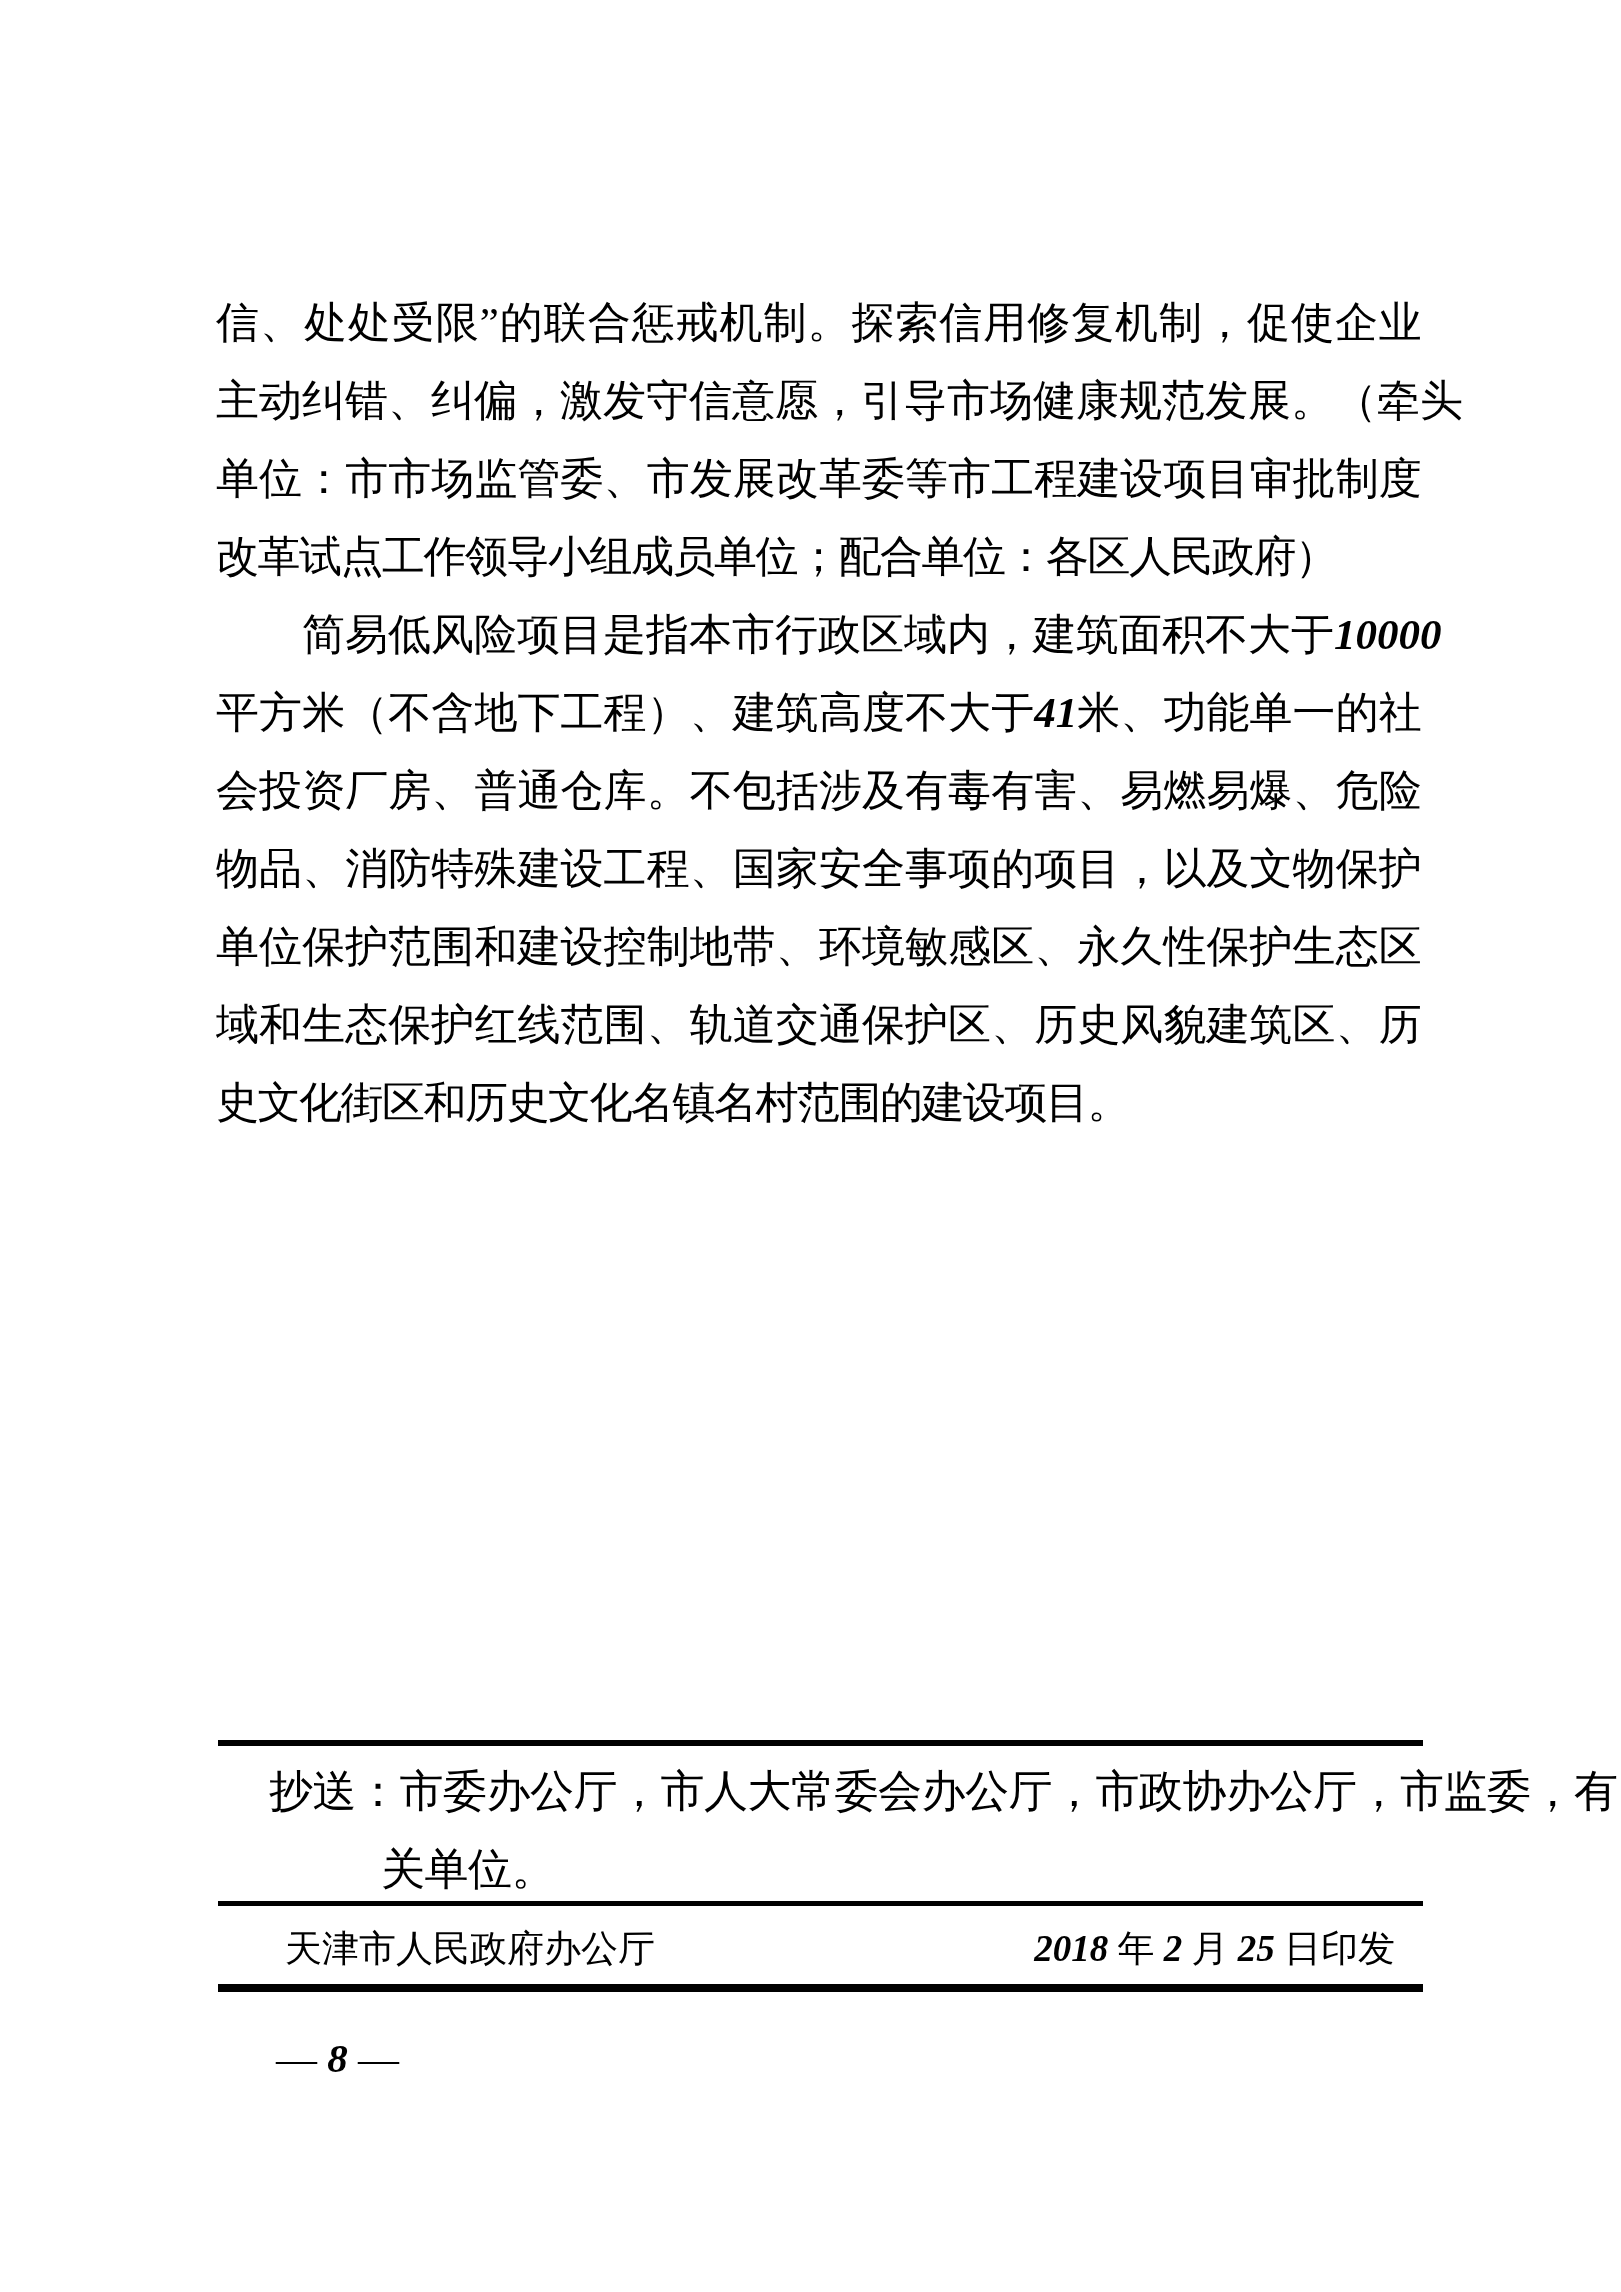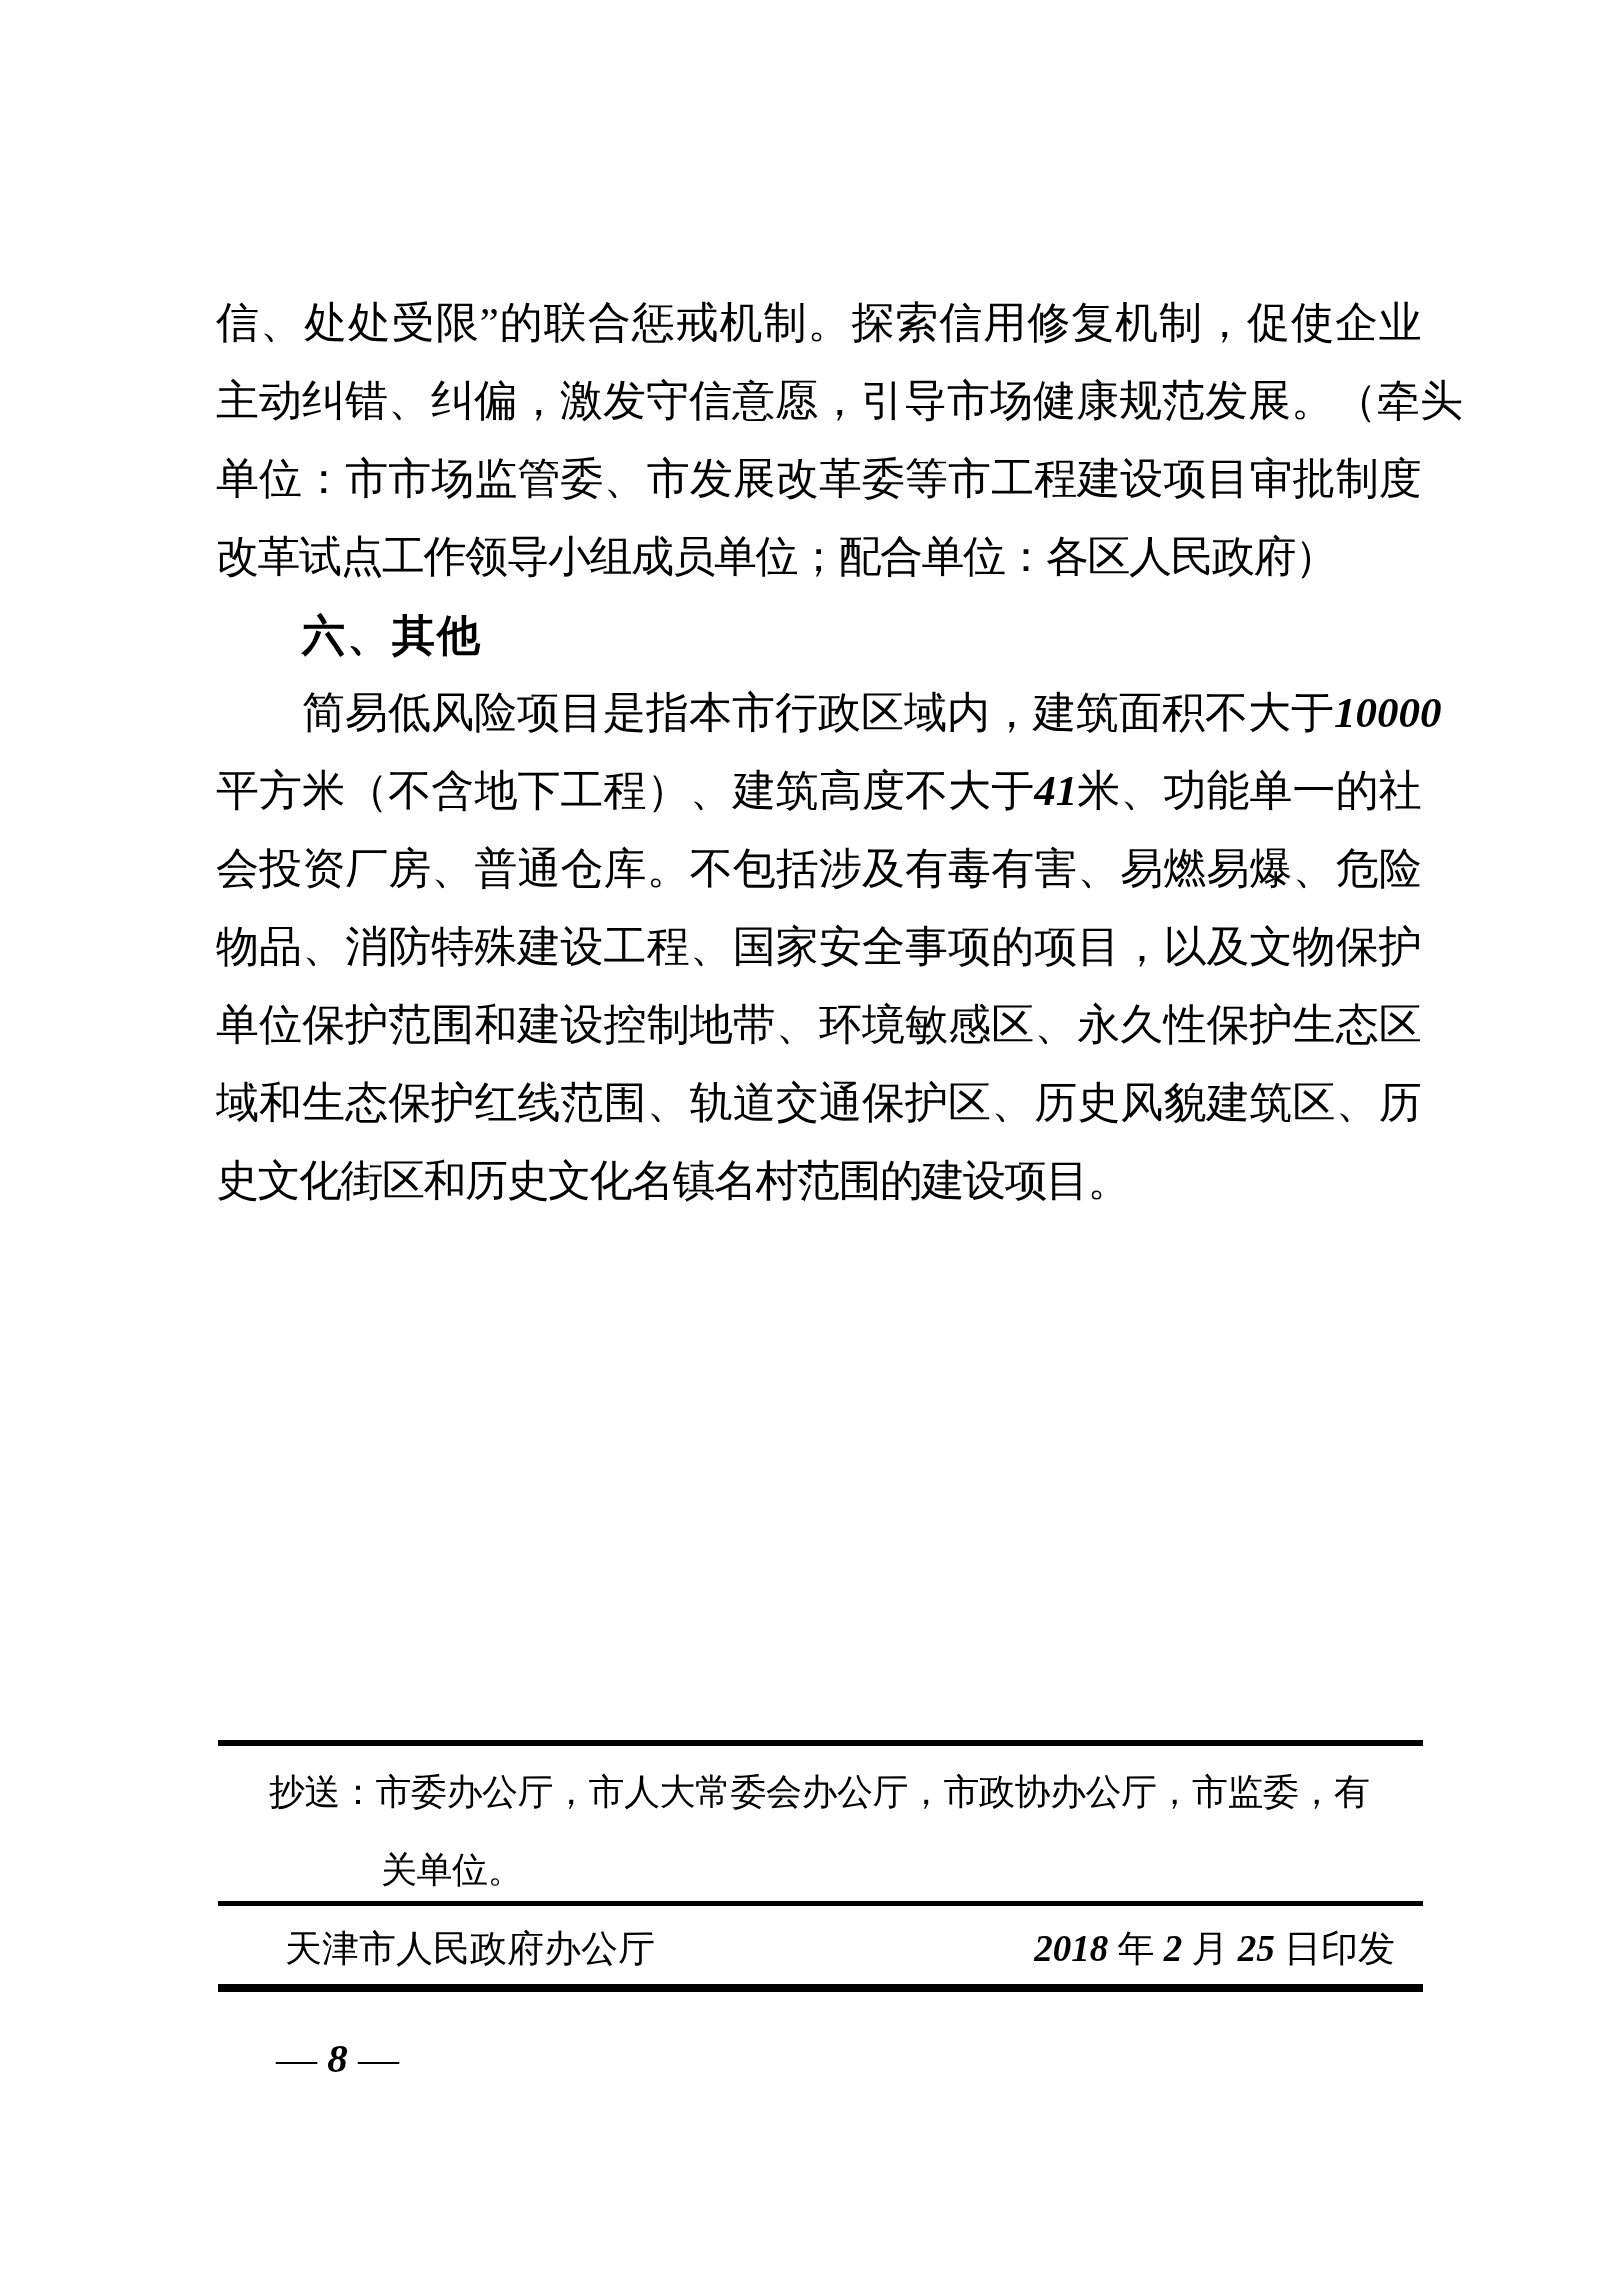--- a/index.html
+++ b/index.html
@@ -48,21 +48,21 @@
   .rule{position:absolute;left:218px;width:1205px;background:#000;}
   .rule-top{top:1740px;height:5.9px;}
   .rule-mid{top:1901px;height:4.9px;}
   .rule-bottom{top:1984px;height:7.8px;}
   
   .copy-block{
     position:absolute;
     left:269px;
     top:1753px;
     width:1154px;
-    font-size:36px;
+    font-size:44px;
     letter-spacing:-0.5px;
   }
   .copy-block .f-line{height:78px;line-height:78px;white-space:nowrap;}
   .copy-block .f-line2{padding-left:112px;}
   
   .issuer-row{
     position:absolute;
     left:273px;
     top:1913px;
     width:1110px;
@@ -179,21 +179,20 @@
         <span>建</span>
         <span>设</span>
         <span>项</span>
         <span>目</span>
         <span>审</span>
         <span>批</span>
         <span>制</span>
         <span>度</span>
       </div>
       <div class="tline"><span>改</span><span>革</span><span>试</span><span>点</span><span>工</span><span>作</span><span>领</span><span>导</span><span>小</span><span>组</span><span>成</span><span>员</span><span>单</span><span>位</span><span>；</span><span>配</span><span>合</span><span>单</span><span>位</span><span>：</span><span>各</span><span>区</span><span>人</span><span>民</span><span>政</span><span>府</span><span>）</span></div>
-      <div class="tline heading"><span>六</span><span>、</span><span>其</span><span>他</span></div>
       <div class="tline just ind">
         <span>简</span>
         <span>易</span>
         <span>低</span>
         <span>风</span>
         <span>险</span>
         <span>项</span>
         <span>目</span>
         <span>是</span>
         <span>指</span>

